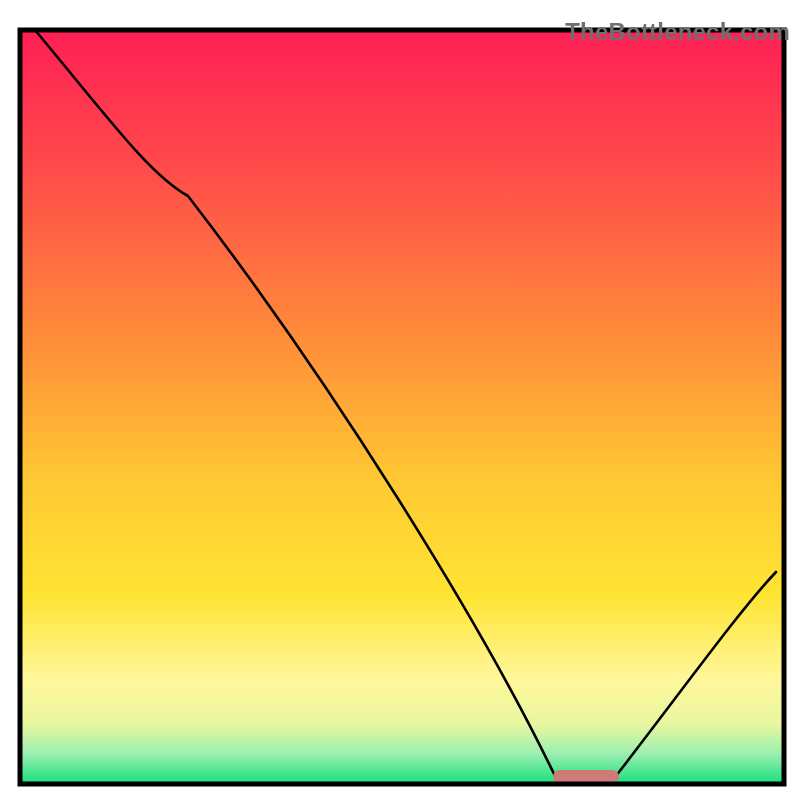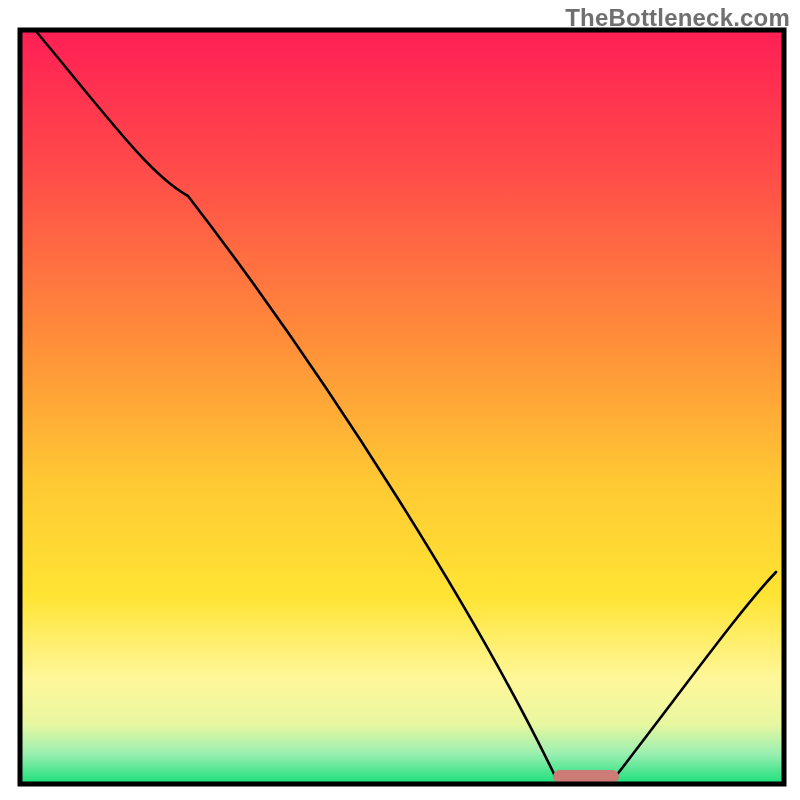--- a/index.html
+++ b/index.html
@@ -10,21 +10,21 @@
     background: #ffffff;
     overflow: hidden;
   }
   .chart-wrap {
     position: relative;
     width: 800px;
     height: 800px;
   }
   .watermark {
     position: absolute;
-    top: 4px;
+    top: 18px;
     right: 10px;
     font-family: Arial, Helvetica, sans-serif;
     font-size: 24px;
     font-weight: 600;
     color: #6f6f6f;
     letter-spacing: 0.2px;
     user-select: none;
   }
   svg {
     display: block;

